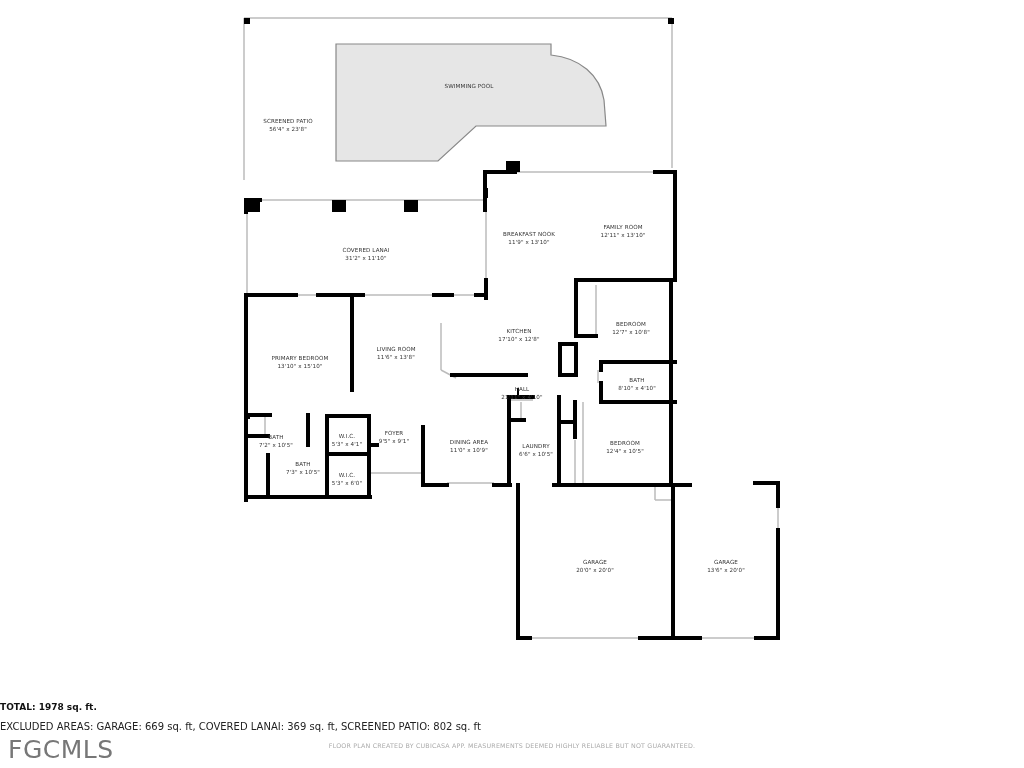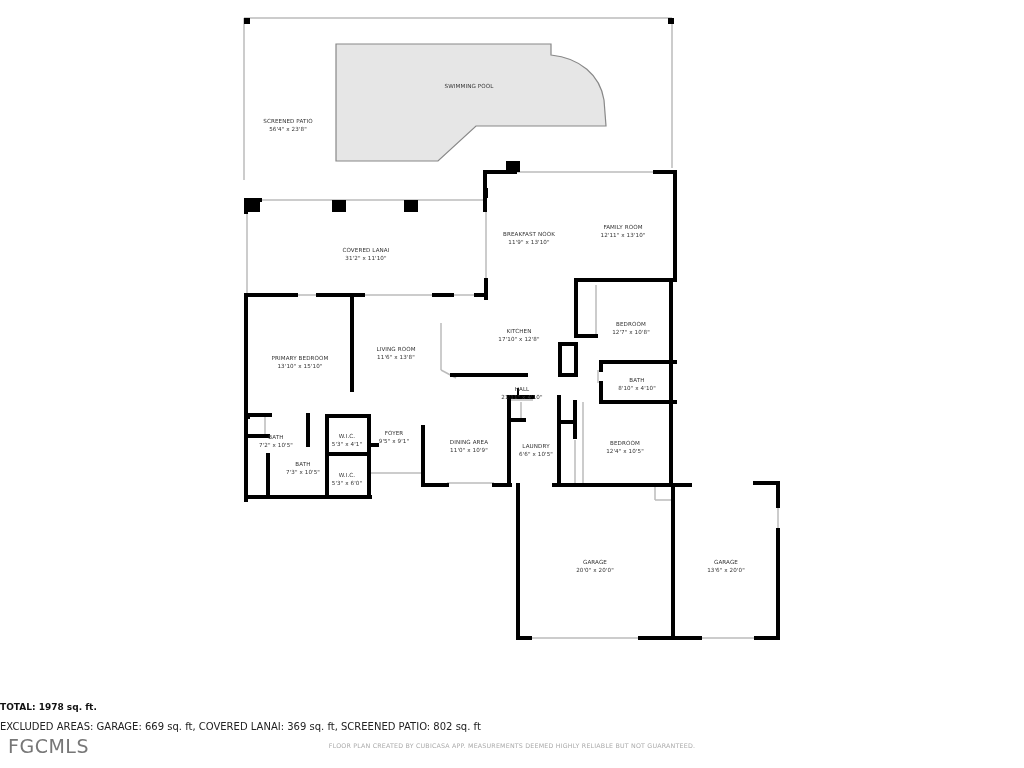--- a/index.html
+++ b/index.html
@@ -10,21 +10,21 @@
                   font-family: "DejaVu Sans", sans-serif; font-size: 5.6px; color: #333; line-height: 8px;
                   white-space: nowrap; letter-spacing: 0.1px; }
     .room-label .dims { display: block; }
     .total { position: absolute; left: 0; width: 1024px; top: 702px; text-align: left;
              font-family: "DejaVu Sans", sans-serif; font-weight: bold; font-size: 9px; color: #111; }
     .excluded { position: absolute; left: 0; width: 1024px; top: 721px; text-align: left;
                 font-family: "DejaVu Sans", sans-serif; font-size: 10px; color: #222; }
     .disclaimer { position: absolute; left: 0; width: 1024px; top: 742px; text-align: center;
                   font-family: "DejaVu Sans", sans-serif; font-size: 6.3px; color: #aaa; letter-spacing: 0.2px; }
     .watermark { position: absolute; left: 8px; top: 735px;
-                 font-family: "DejaVu Sans", sans-serif; font-size: 19px; color: #777; letter-spacing: 0.5px; }
+                 font-family: "DejaVu Sans", sans-serif; font-size: 25px; color: #777; letter-spacing: 0.5px; }
   </style>
 </head>
 <body>
 
 <svg id="plan" viewBox="0 0 1024 768" xmlns="http://www.w3.org/2000/svg">
   <g id="pool-layer">
       <path d="M336,44 L551,44 L551,55 C580,58 600,75 604,100 L606,126 L476,126 L438,161 L336,161 Z" fill="#e6e6e6" stroke="#888888" stroke-width="1.2"></path>
     </g>
   <g id="thin-layer">
       <line x1="244" y1="18" x2="672" y2="18" stroke="#bbbbbb" stroke-width="1.5"></line>

